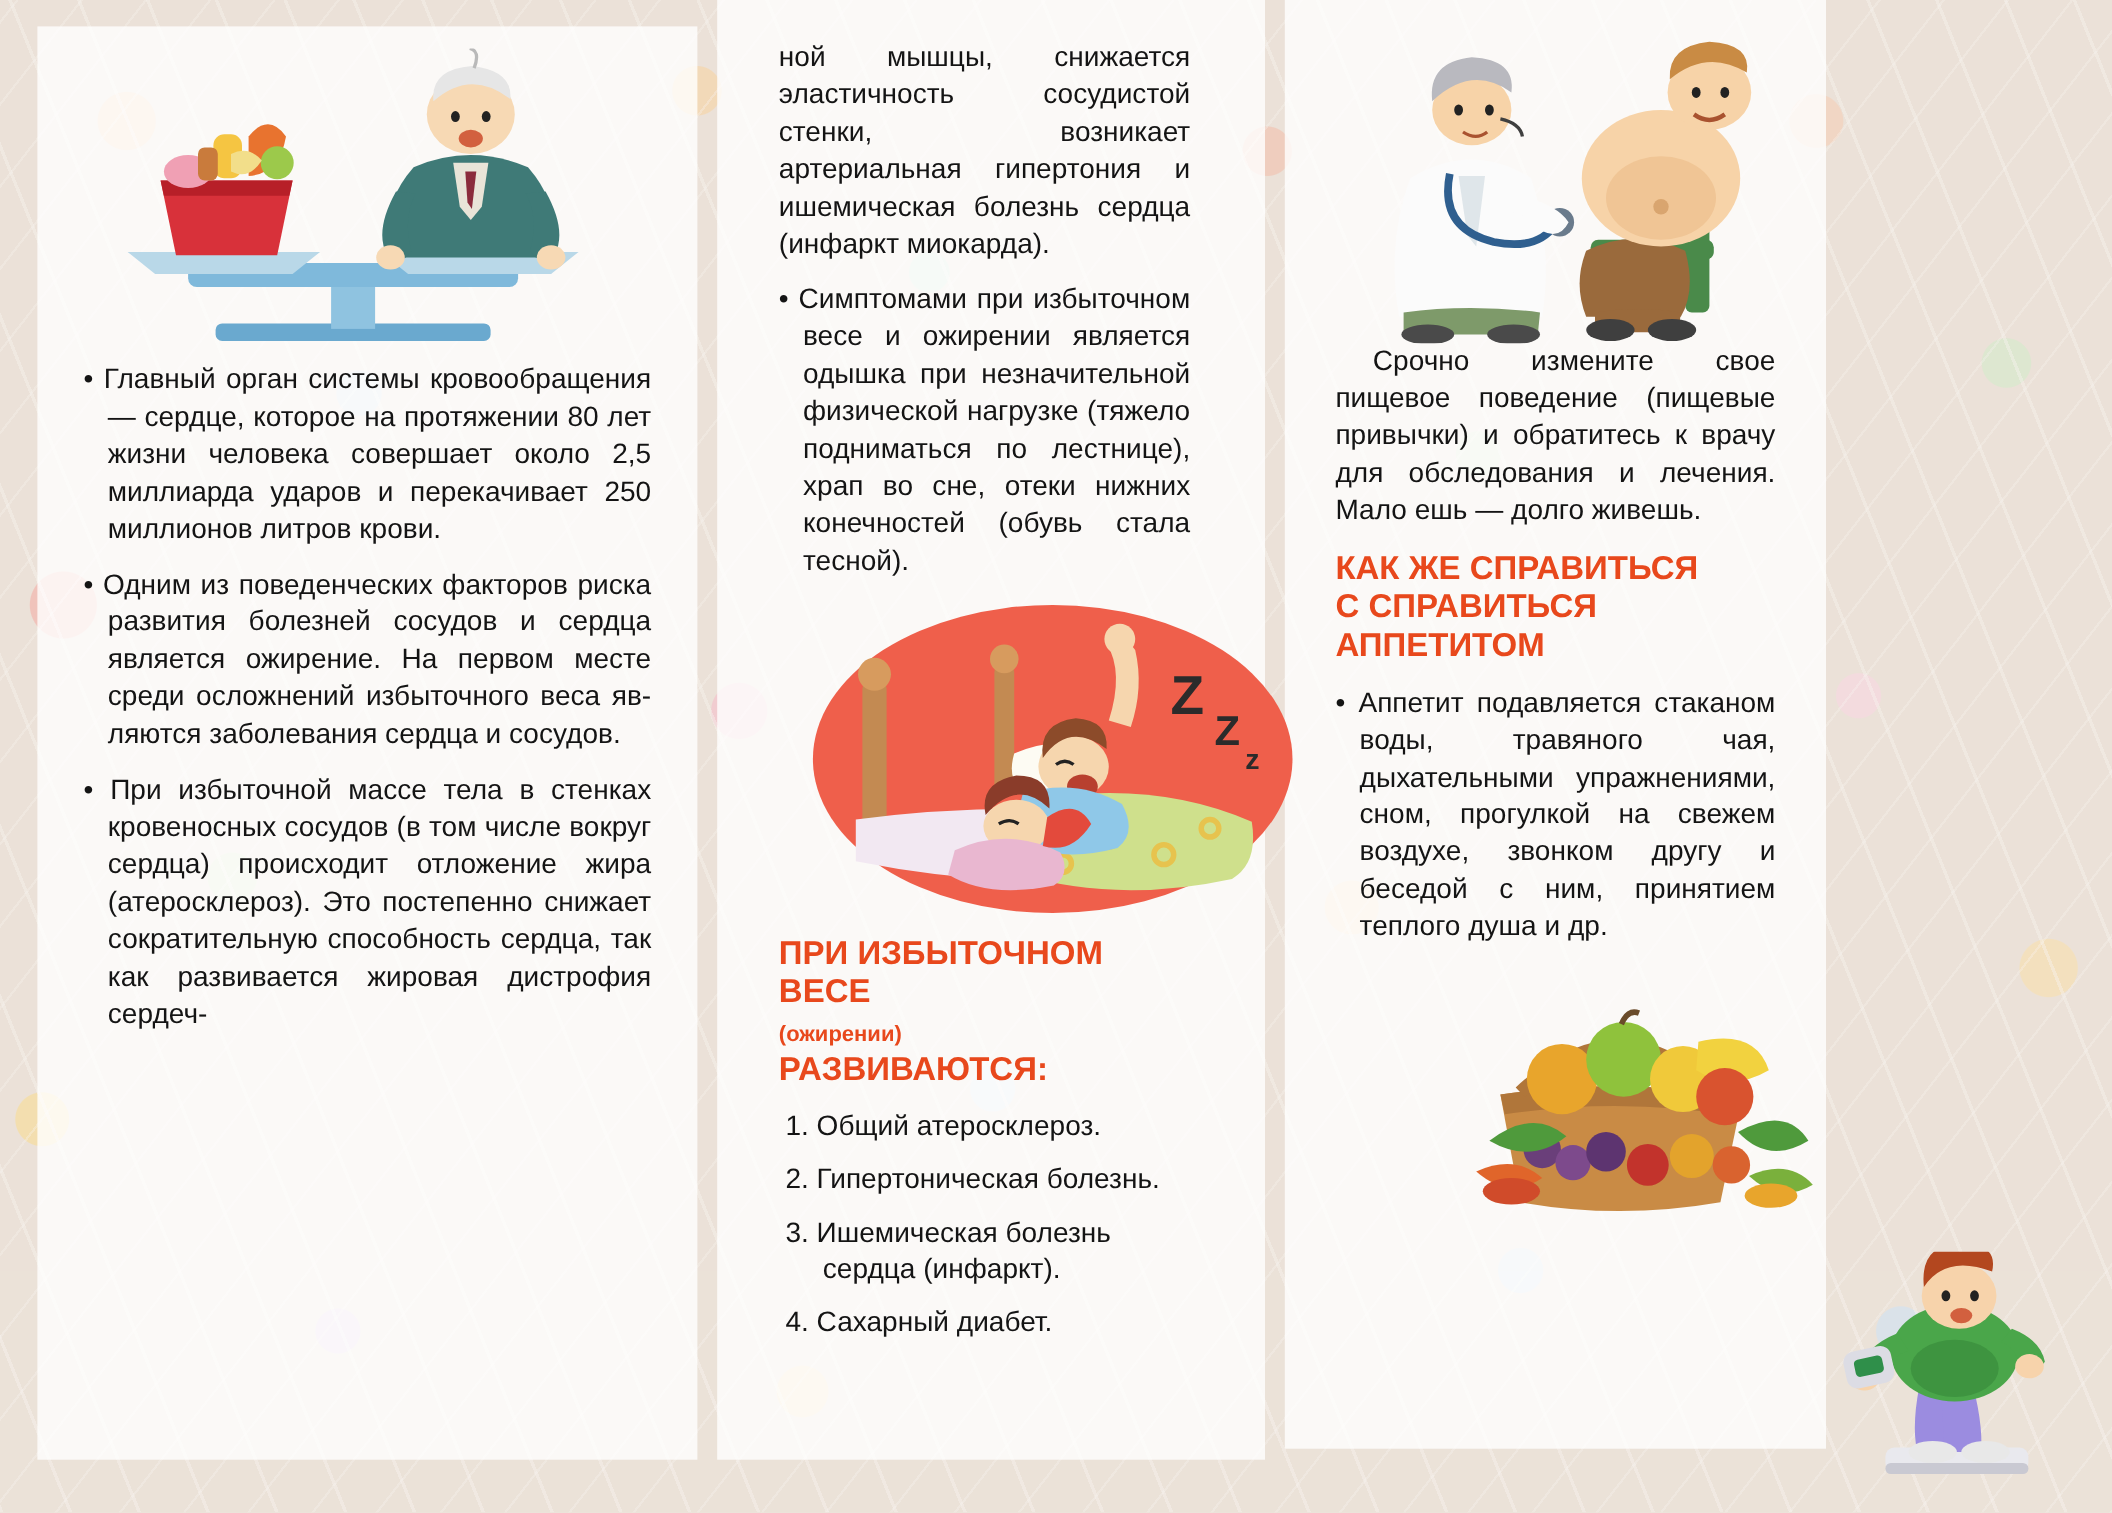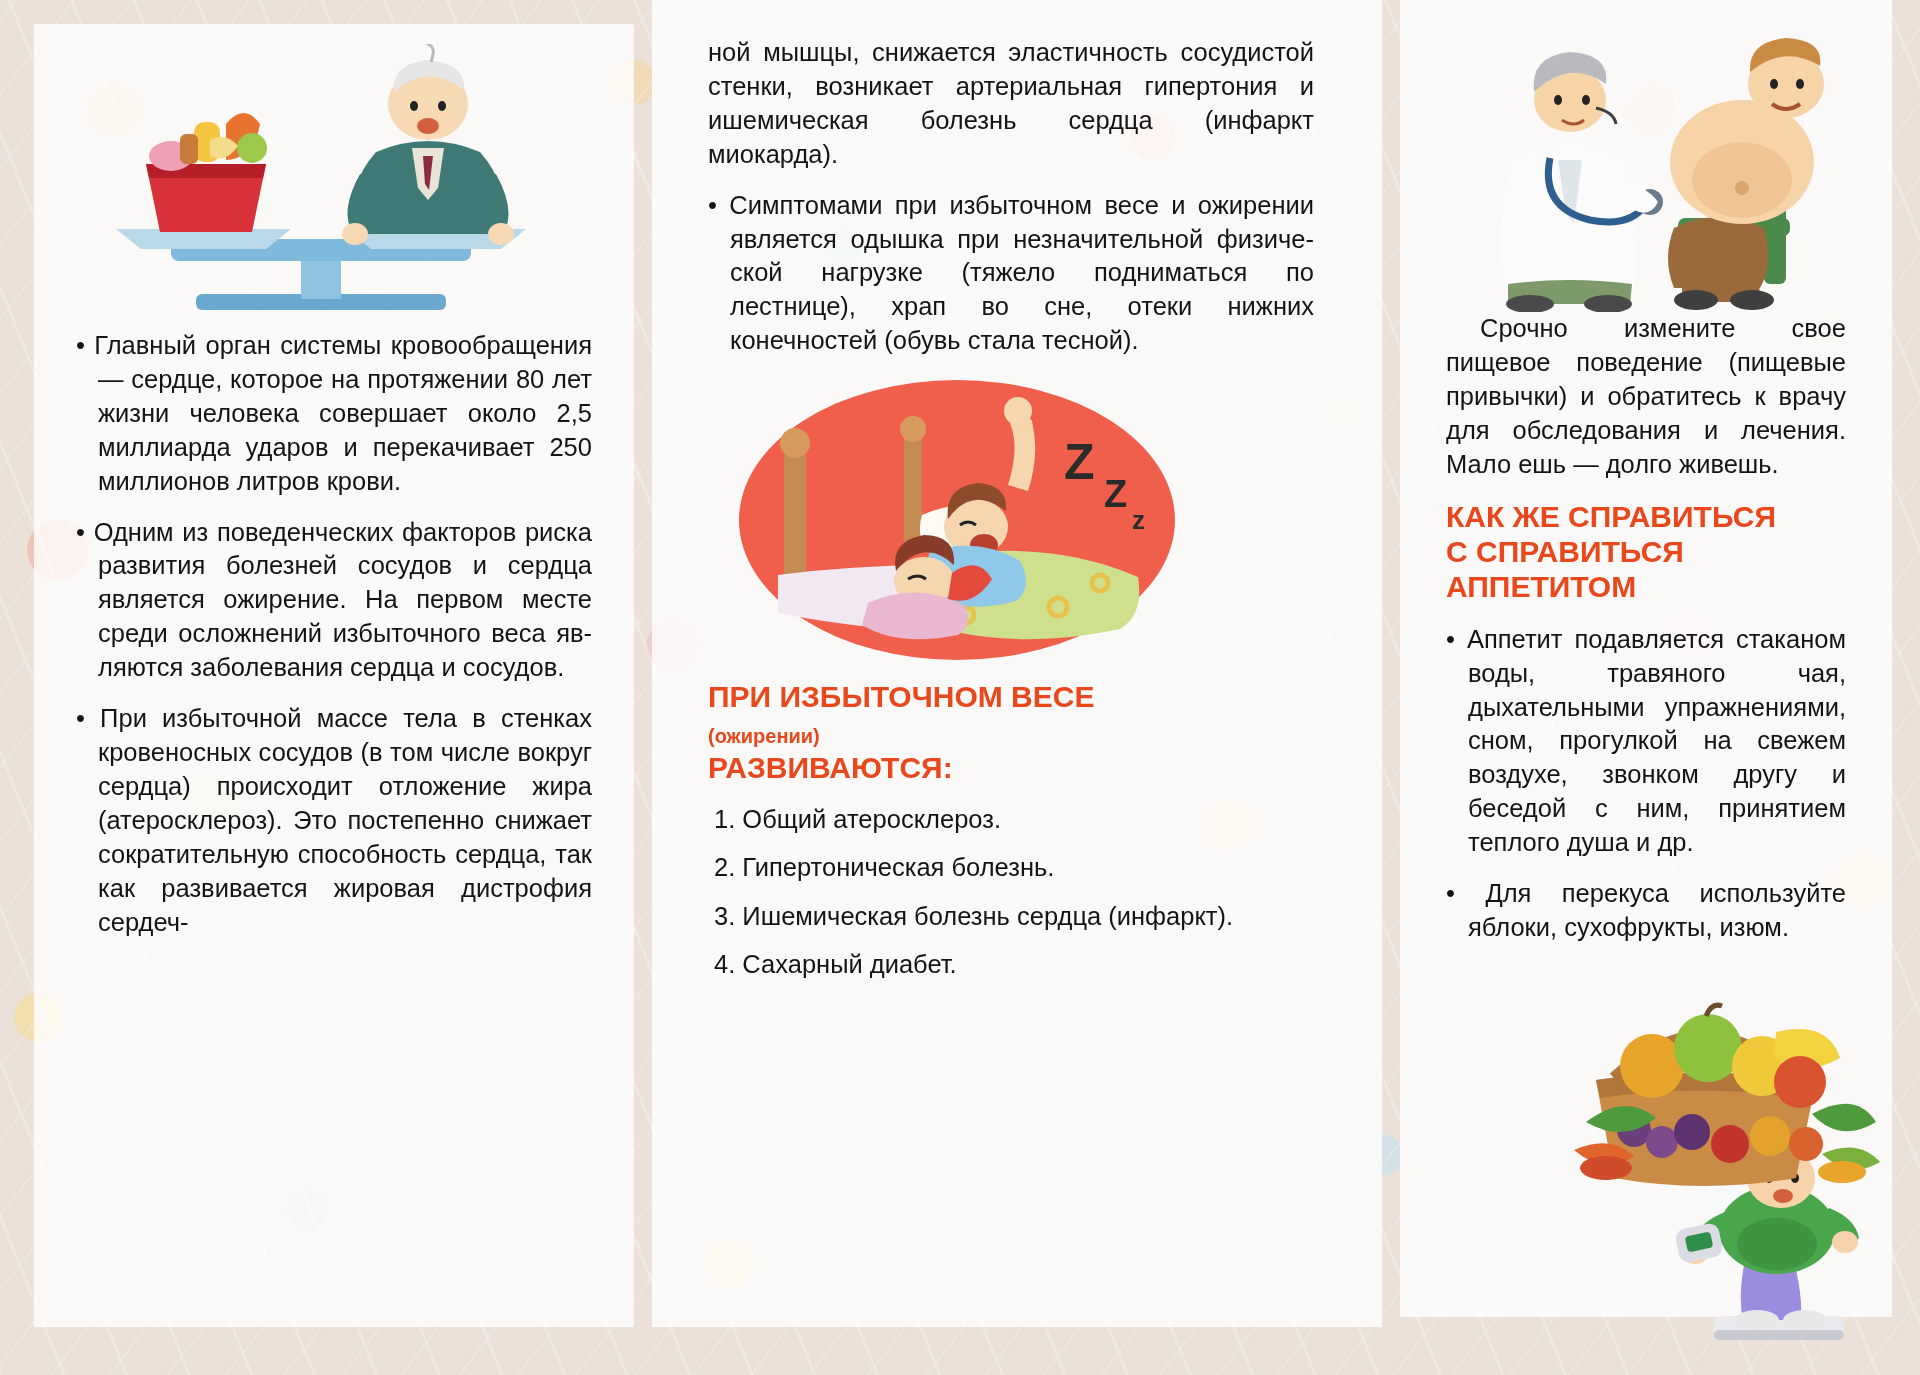--- a/index.html
+++ b/index.html
@@ -64,21 +64,21 @@
   .col {
     background: rgba(255,255,255,.80);
     box-sizing: border-box;
   }
   .col-1 {
     width: 600px;
     margin: 24px 0 48px 34px;
     padding: 20px 42px 0 42px;
   }
   .col-2 {
-    width: 730px;
+    width: 498px;
     margin: 0 0 48px 18px;
     padding: 36px 68px 0 56px;
   }
   .col-3 {
     width: 492px;
     margin: 0 0 58px 18px;
     padding: 22px 46px 0 46px;
   }
 
   p.body {
@@ -323,21 +323,20 @@
 
     <p class="body indent">Срочно измените свое пищевое поведение (пищевые привычки) и обратитесь к врачу для обследова­ния и лечения. Мало ешь — долго живешь.</p>
 
     <div class="heading">
       <span>КАК ЖЕ СПРАВИТЬСЯ</span><br>
       <span>С СПРАВИТЬСЯ</span><br>
       <span>АППЕТИТОМ</span>
     </div>
 
     <p class="body bullet">• Аппетит подавляется стаканом воды, травяного чая, дыхательны­ми упражнениями, сном, прогул­кой на свежем воздухе, звонком другу и беседой с ним, приняти­ем теплого душа и др.</p>
-    <p class="body bullet">• Для перекуса используйте ябло­ки, сухофрукты, изюм.</p>
 
     <div class="illus fruit-illus">
       <svg width="508" height="235" viewBox="0 0 508 235">
 
         <path d="M150 118 q110 -16 220 2 l-20 96 q-92 16 -182 0z" fill="#c98b45"></path>
         <path d="M150 118 q110 -16 220 2 l-4 18 q-106 -18 -212 -2z" fill="#b0763a"></path>
         <path d="M168 116 q92 -86 184 4" stroke="#b0763a" stroke-width="12" fill="none"></path>
 
         <circle cx="206" cy="104" r="32" fill="#e8a52c"></circle>
         <circle cx="262" cy="86" r="34" fill="#8fc23c"></circle>

